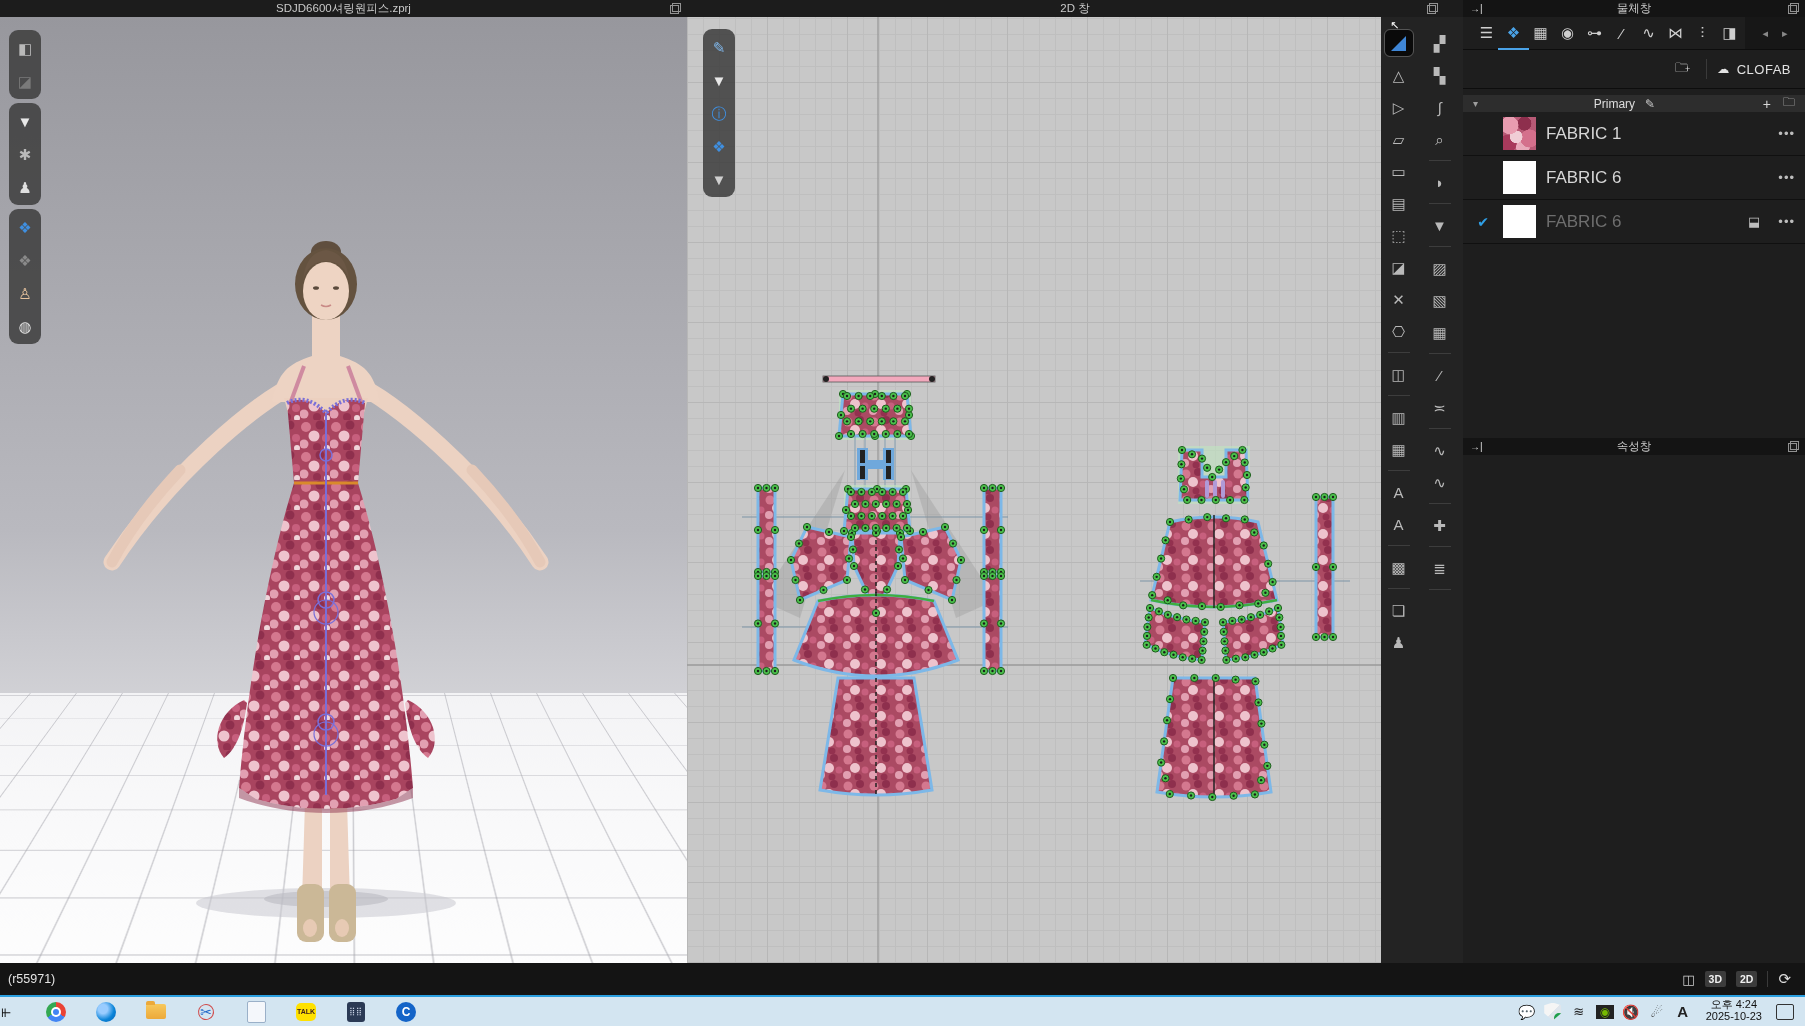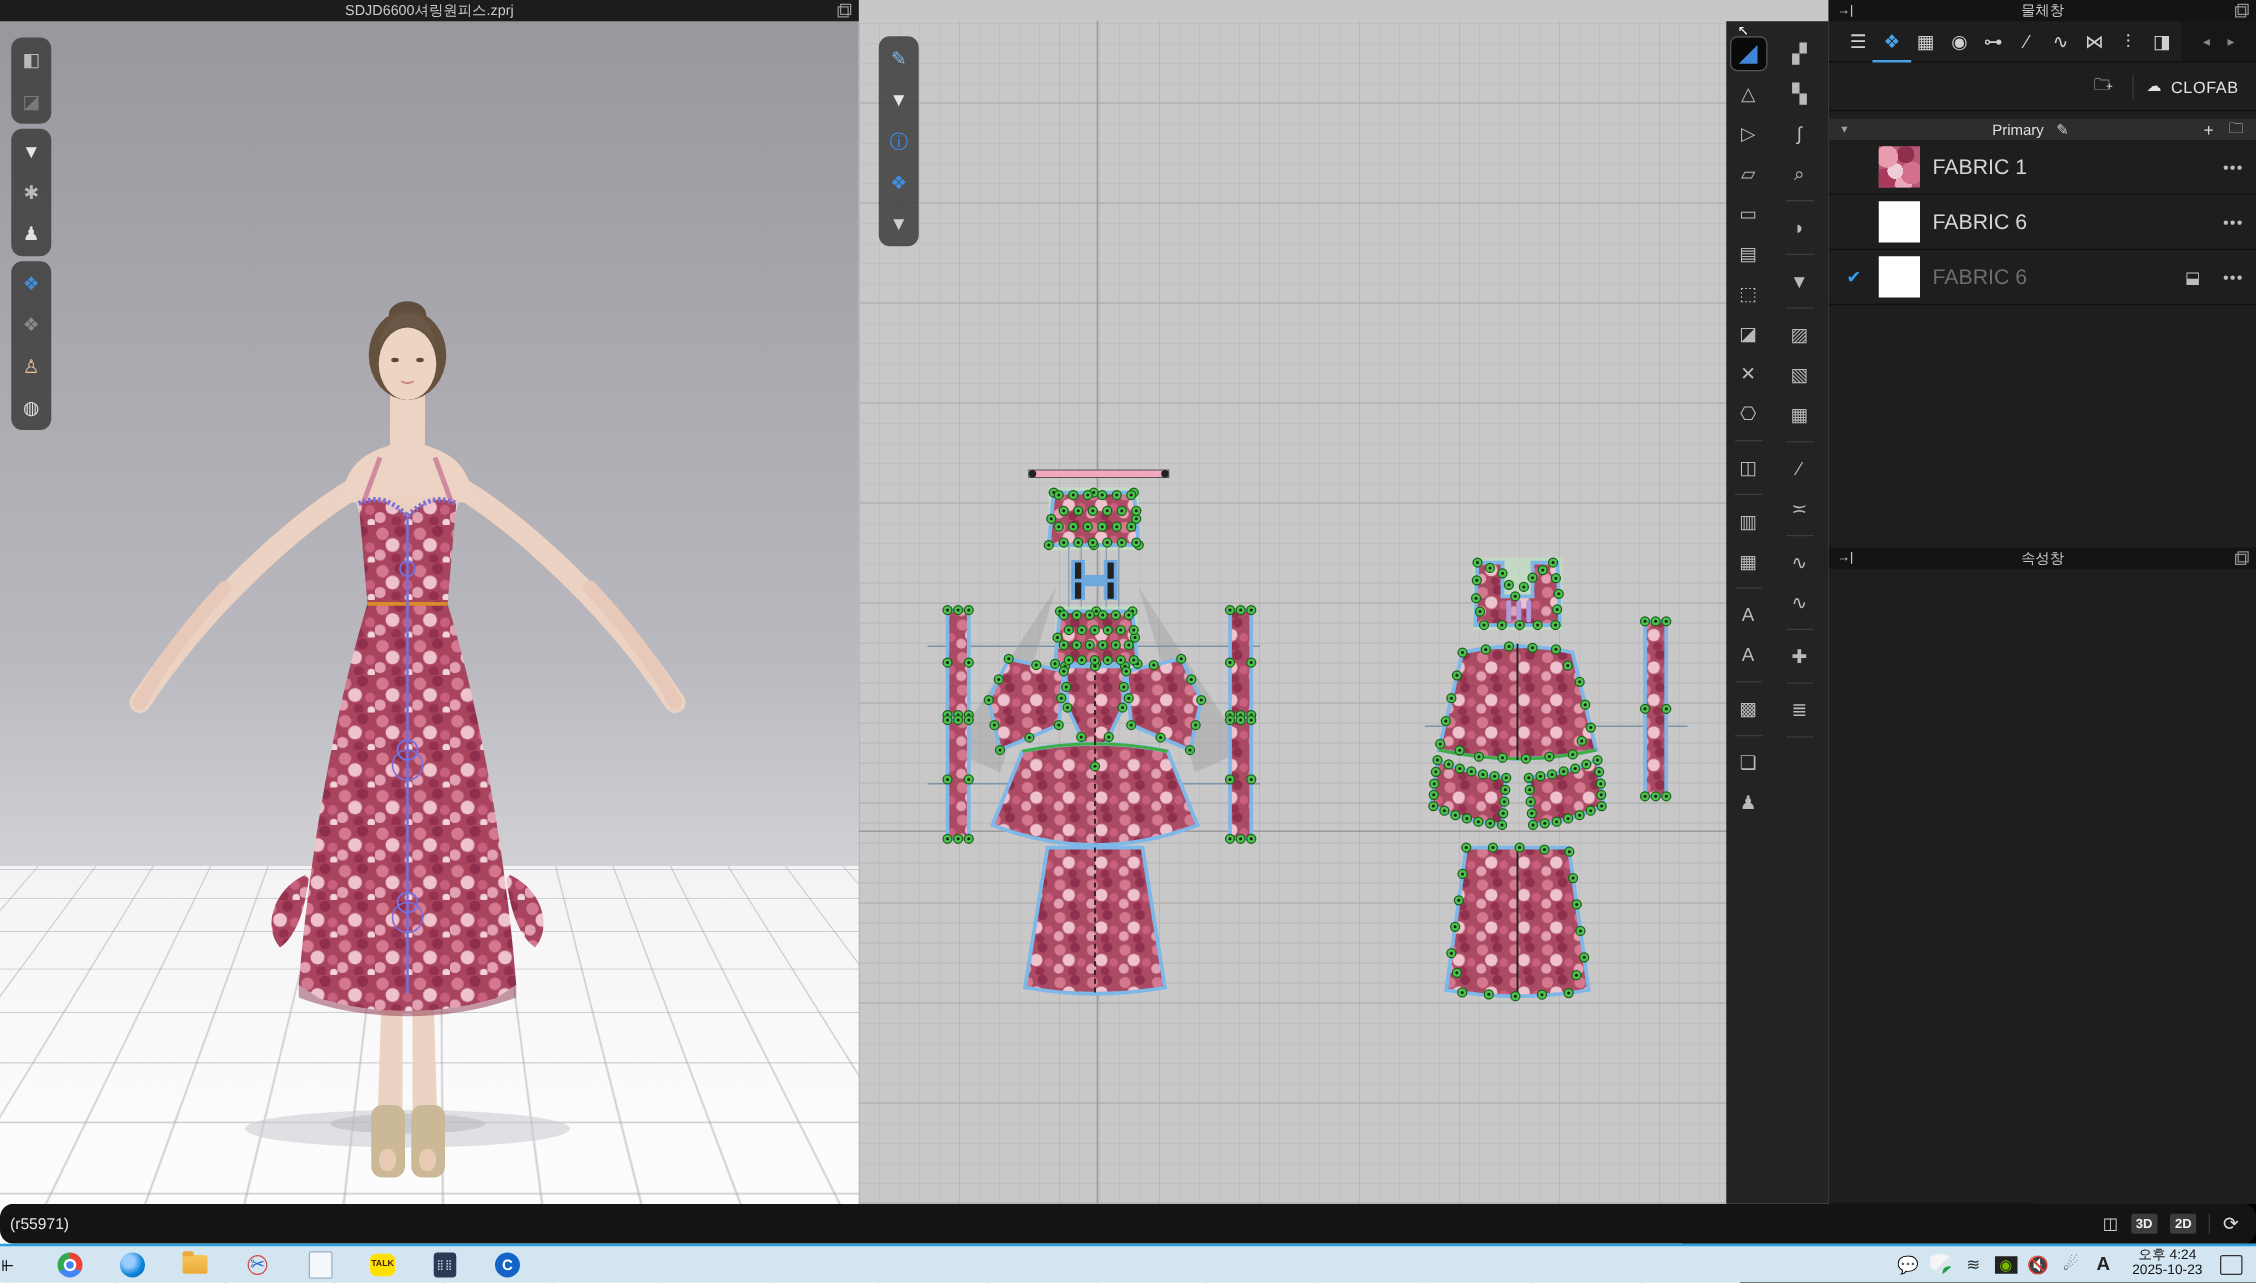--- a/index.html
+++ b/index.html
@@ -7,21 +7,21 @@
     font-family:"Liberation Sans","DejaVu Sans",sans-serif;color:#ccc;font-size:12px;}
   .abs{position:absolute;}
   
   .titlebar{position:absolute;top:0;height:17px;background:#1c1c1c;color:#c9c9c9;
     display:flex;align-items:center;justify-content:center;font-size:11.5px;z-index:30;}
   .cascade-ico{position:absolute;right:6px;top:3px;width:11px;height:11px;opacity:.75;}
   .cascade-ico:before{content:"";position:absolute;left:0;bottom:0;width:7px;height:7px;border:1px solid #bbb;background:#1c1c1c;}
   .cascade-ico:after{content:"";position:absolute;right:0;top:0;width:7px;height:7px;border:1px solid #bbb;}
   .collapse-ico{position:absolute;left:7px;top:4px;width:12px;height:10px;color:#ddd;font-size:10px;line-height:10px;}
   
-  #view3d{left:0;top:0;width:687px;height:963px;background:linear-gradient(#96969c,#b9b9bf 55%,#e7e7ea 88%,#efeff1);padding-left:48px;}
+  #view3d{left:0;top:0;width:687px;height:963px;background:linear-gradient(#96969c,#b9b9bf 55%,#e7e7ea 88%,#efeff1);}
   #floor{position:absolute;left:-200px;bottom:-150px;width:1100px;height:420px;
     background:
       repeating-linear-gradient(90deg,rgba(160,160,168,.5) 0 1px,transparent 1px 46px),
       repeating-linear-gradient(0deg,rgba(160,160,168,.5) 0 1px,transparent 1px 46px),
       linear-gradient(#f3f3f5,#ffffff);
     transform:perspective(700px) rotateX(62deg);transform-origin:50% 0;}
   .vtoolbar{position:absolute;display:flex;flex-direction:column;gap:4px;z-index:20;}
   .vgroup{background:rgba(64,64,64,.88);border-radius:9px;padding:5px 3px;display:flex;flex-direction:column;gap:7px;}
   .tool{width:26px;height:26px;display:flex;align-items:center;justify-content:center;border-radius:5px;
     color:#b9b9b9;font-size:15px;line-height:1;cursor:default;}
@@ -63,21 +63,21 @@
      radial-gradient(circle at 80% 65%, #d4708c 0 26%, transparent 27%),
      radial-gradient(circle at 15% 80%, #a83a5c 0 22%, transparent 23%),
      radial-gradient(circle at 60% 88%, #e8a9ba 0 20%, transparent 21%),
      #b85a76;}
   .fabricRow .name{flex:1;color:#d6d6d6;font-size:17px;}
   .fabricRow.dim .name{color:#6e6e6e;}
   .dots3{color:#bdbdbd;letter-spacing:1px;font-size:13px;}
   .chk{width:20px;color:#2f9fe6;font-weight:bold;font-size:14px;text-align:center;}
   
   #statusbar{left:0;top:963px;width:1805px;height:32px;background:#141414;color:#e3e3e3;
-    display:flex;align-items:center;font-size:12.5px;border-radius:11px;}
+    display:flex;align-items:center;font-size:12.5px;}
   #statusbar .left{padding-left:8px;flex:1;}
   .badge{background:#3c3c3c;color:#f0f0f0;font-weight:bold;font-size:10.5px;padding:2px 4px;border-radius:2px;margin-left:10px;}
   #taskbar{left:0;top:995px;width:1805px;height:31px;background:#d3e5f1;border-top:2px solid #2a9fe0;
     display:flex;align-items:center;box-sizing:border-box;}
   .tbIcon{width:24px;height:24px;margin:0 13px;display:flex;align-items:center;justify-content:center;font-size:17px;flex:none;}
   .trayIcon{width:20px;height:20px;margin:0 3px;display:flex;align-items:center;justify-content:center;font-size:14px;color:#222;flex:none;}
   #clock{color:#111;font-size:11px;line-height:12px;text-align:center;margin:0 10px;overflow:hidden;height:27px;}
   .kakao{background:#ffe100;color:#3c1e1e;font-weight:bold;font-size:7px;border-radius:5px;width:20px;height:18px;display:flex;align-items:center;justify-content:center;}
   .nvidia{background:#222;width:18px;height:14px;display:flex;align-items:center;justify-content:center;}
   .nvidia span{color:#76b900;font-size:12px;line-height:1;}
@@ -208,20 +208,24 @@
             <span style="color: rgb(232, 196, 158);">♙</span>
           </div>
           <div class="tool">
             <span style="color: rgb(224, 224, 224);">◍</span>
           </div>
         </div>
       </div>
   </div>
 
   <div id="view2d" class="abs">
+    <div class="titlebar" style="left:0;width:776px;">
+      <span>2D 창</span>
+      <span class="cascade-ico" style="right:25px;"></span>
+    </div>
     <div id="grid2d"></div>
 
     <svg id="patternSvg" width="695" height="963">
       <defs>
         <pattern id="floral2d" width="26" height="26" patternUnits="userSpaceOnUse">
           <rect width="26" height="26" fill="#ab4a63"></rect>
           <circle cx="5" cy="6" r="4.5" fill="#d4788f"></circle>
           <circle cx="17" cy="4" r="4" fill="#8e2f4d"></circle>
           <circle cx="12" cy="14" r="5" fill="#eec3cd"></circle>
           <circle cx="22" cy="16" r="3.5" fill="#c75f7d"></circle>

